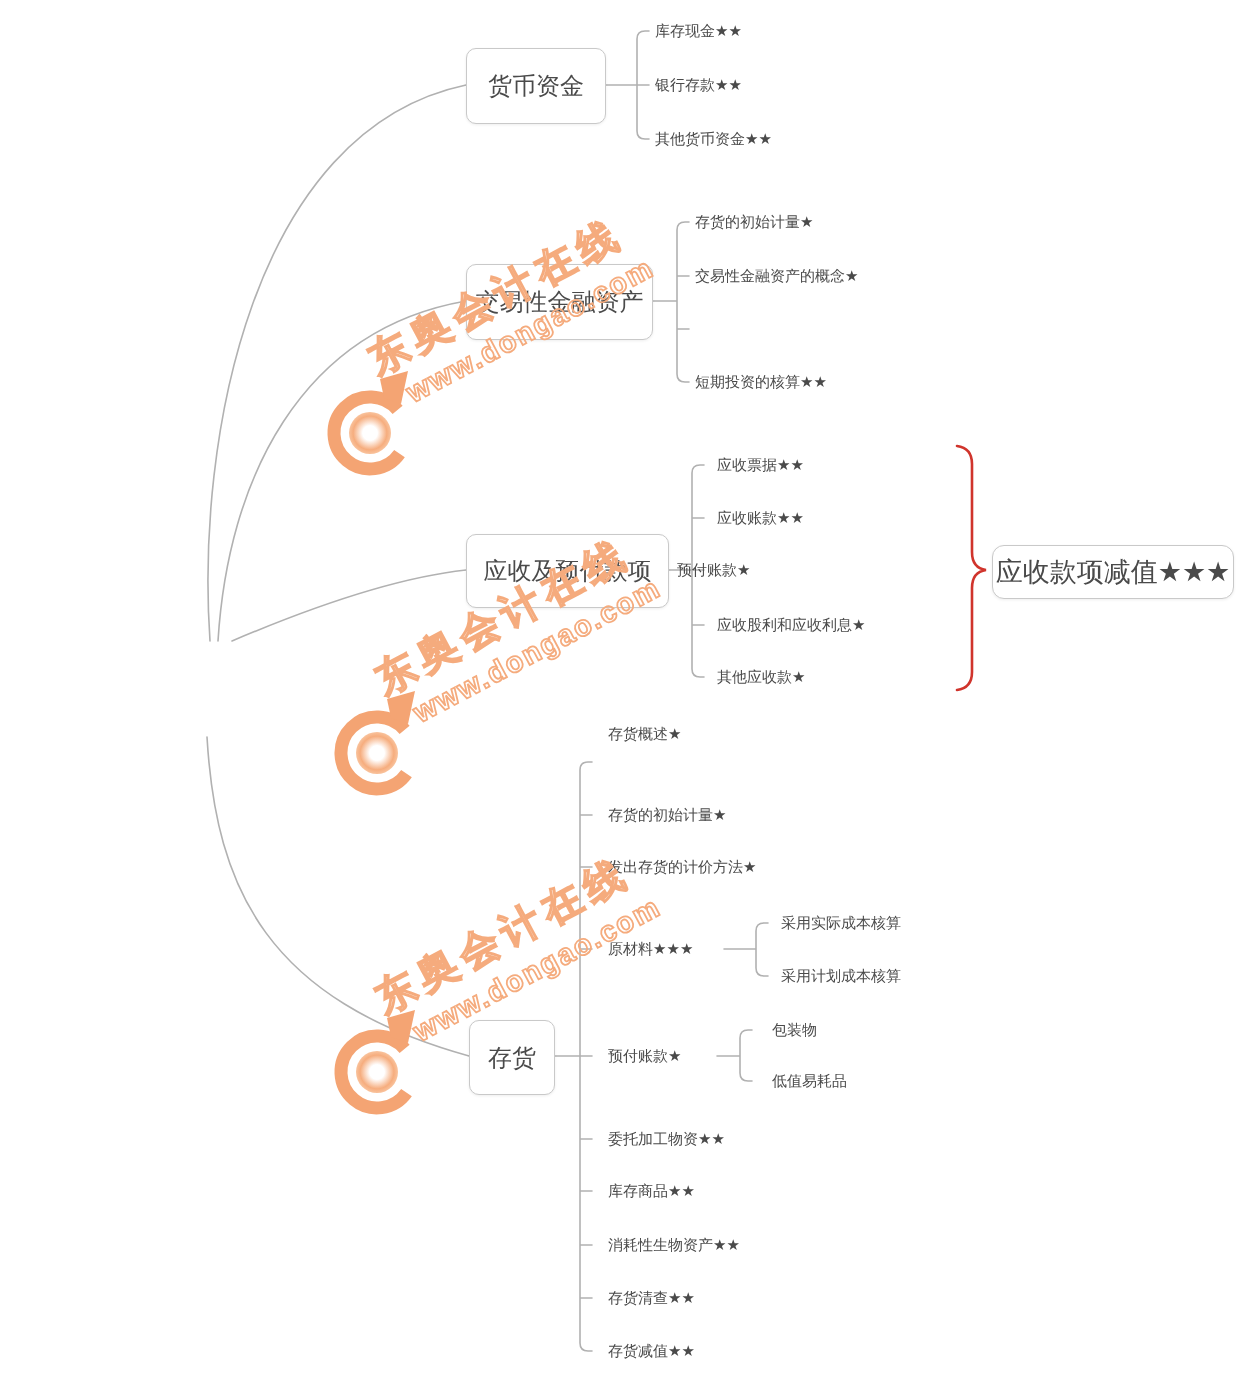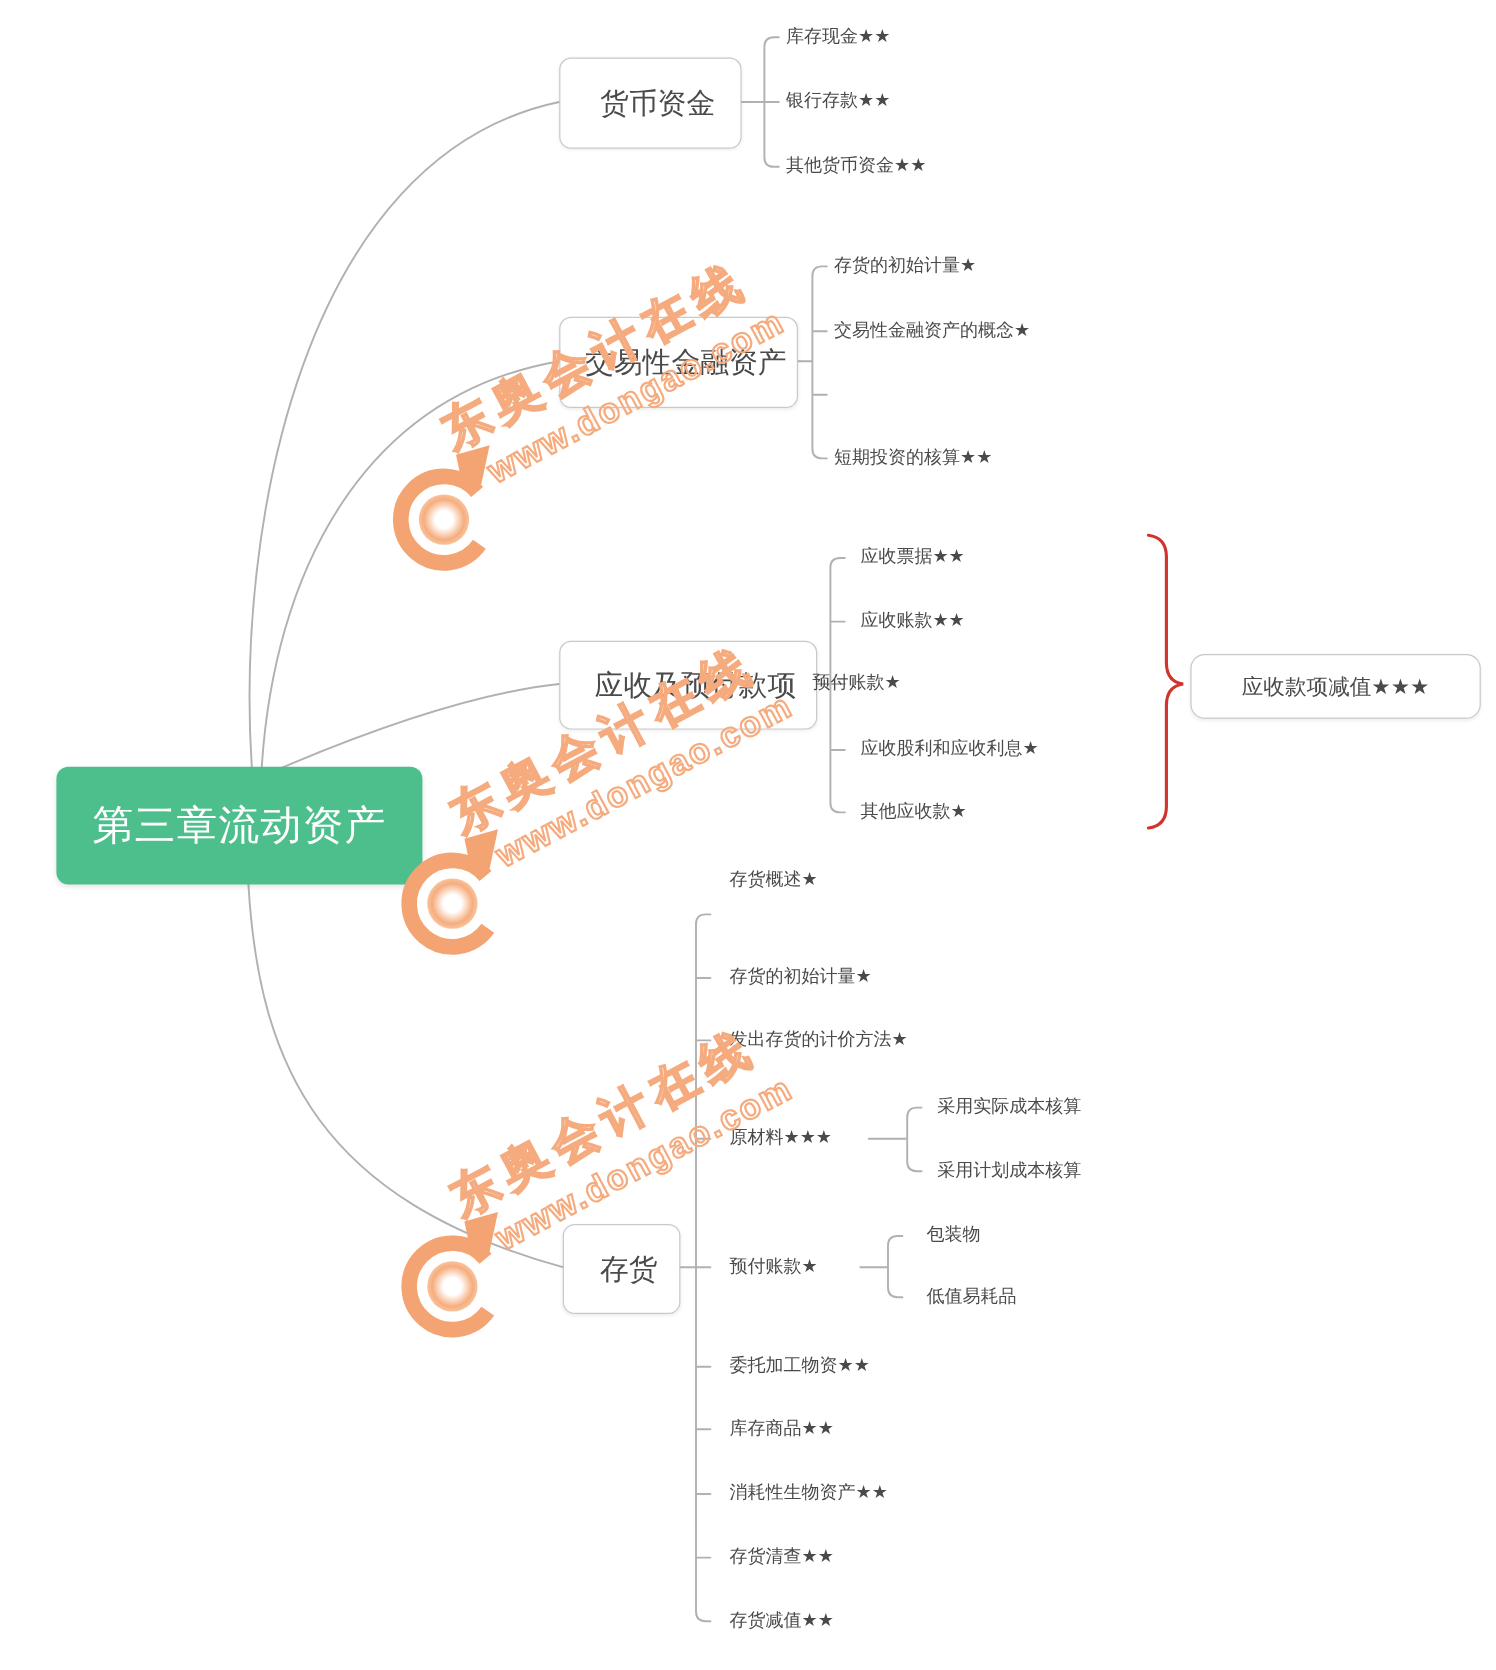--- a/index.html
+++ b/index.html
@@ -12,22 +12,22 @@
   .layer.connectors { z-index:1; }
   .layer.watermarks { z-index:3; pointer-events:none; }
 
   .node {
     position:absolute; z-index:2;
     display:flex; align-items:center; justify-content:center;
     background:#ffffff; border:1px solid #c9c9c9; border-radius:10px;
     color:#4a4a4a; box-shadow:0 1px 3px rgba(0,0,0,0.07);
     white-space:nowrap;
   }
-  .branch  { font-size:24px;padding-left:12px; }
-  .callout { font-size:18px; border-radius:12px; }
+  .branch  { font-size:24px; }
+  .callout { font-size:27px; border-radius:12px; }
   .root {
     background:#4cbf8d; border:none; color:#ffffff;
     font-size:34px; letter-spacing:1px; border-radius:10px;
     box-shadow:0 2px 4px rgba(0,0,0,0.10);
   }
   .leaf {
     position:absolute; z-index:2; transform:translateY(-50%);
     font-size:15px; color:#4a4a4a; white-space:nowrap; line-height:1.25;
   }
   .conn { stroke:#b1b1b1; stroke-width:1.6; fill:none; stroke-linecap:round; }
@@ -67,21 +67,20 @@
     </g>
     <g>
       <path class="conn" d="M724,949 H756 M768,923 H764 Q756,923 756,931 V968 Q756,976 764,976 H768"></path>
     </g>
     <g>
       <path class="conn" d="M717,1056 H740 M752,1030 H748 Q740,1030 740,1038 V1073 Q740,1081 748,1081 H752"></path>
     </g>
     <path class="brace" d="M957,446 Q972,448 972,464 V552 Q972,568 986,570 Q972,572 972,588 V672 Q972,688 957,690"></path>
   </svg>
 
-  <div class="node root" style="left:47px;top:639px;width:305px;height:98px">第三章流动资产</div>
 
   <div class="node branch" style="left:466px;top:48px;width:138px;height:74px">货币资金</div>
   <div class="leaf" style="left:655px;top:31px">库存现金★★</div>
   <div class="leaf" style="left:655px;top:85px">银行存款★★</div>
   <div class="leaf" style="left:655px;top:139px">其他货币资金★★</div>
 
   <div class="node branch" style="left:466px;top:264px;width:185px;height:74px">交易性金融资产</div>
   <div class="leaf" style="left:695px;top:222px">存货的初始计量★</div>
   <div class="leaf" style="left:695px;top:276px">交易性金融资产的概念★</div>
   <div class="leaf" style="left:695px;top:382px">短期投资的核算★★</div>

